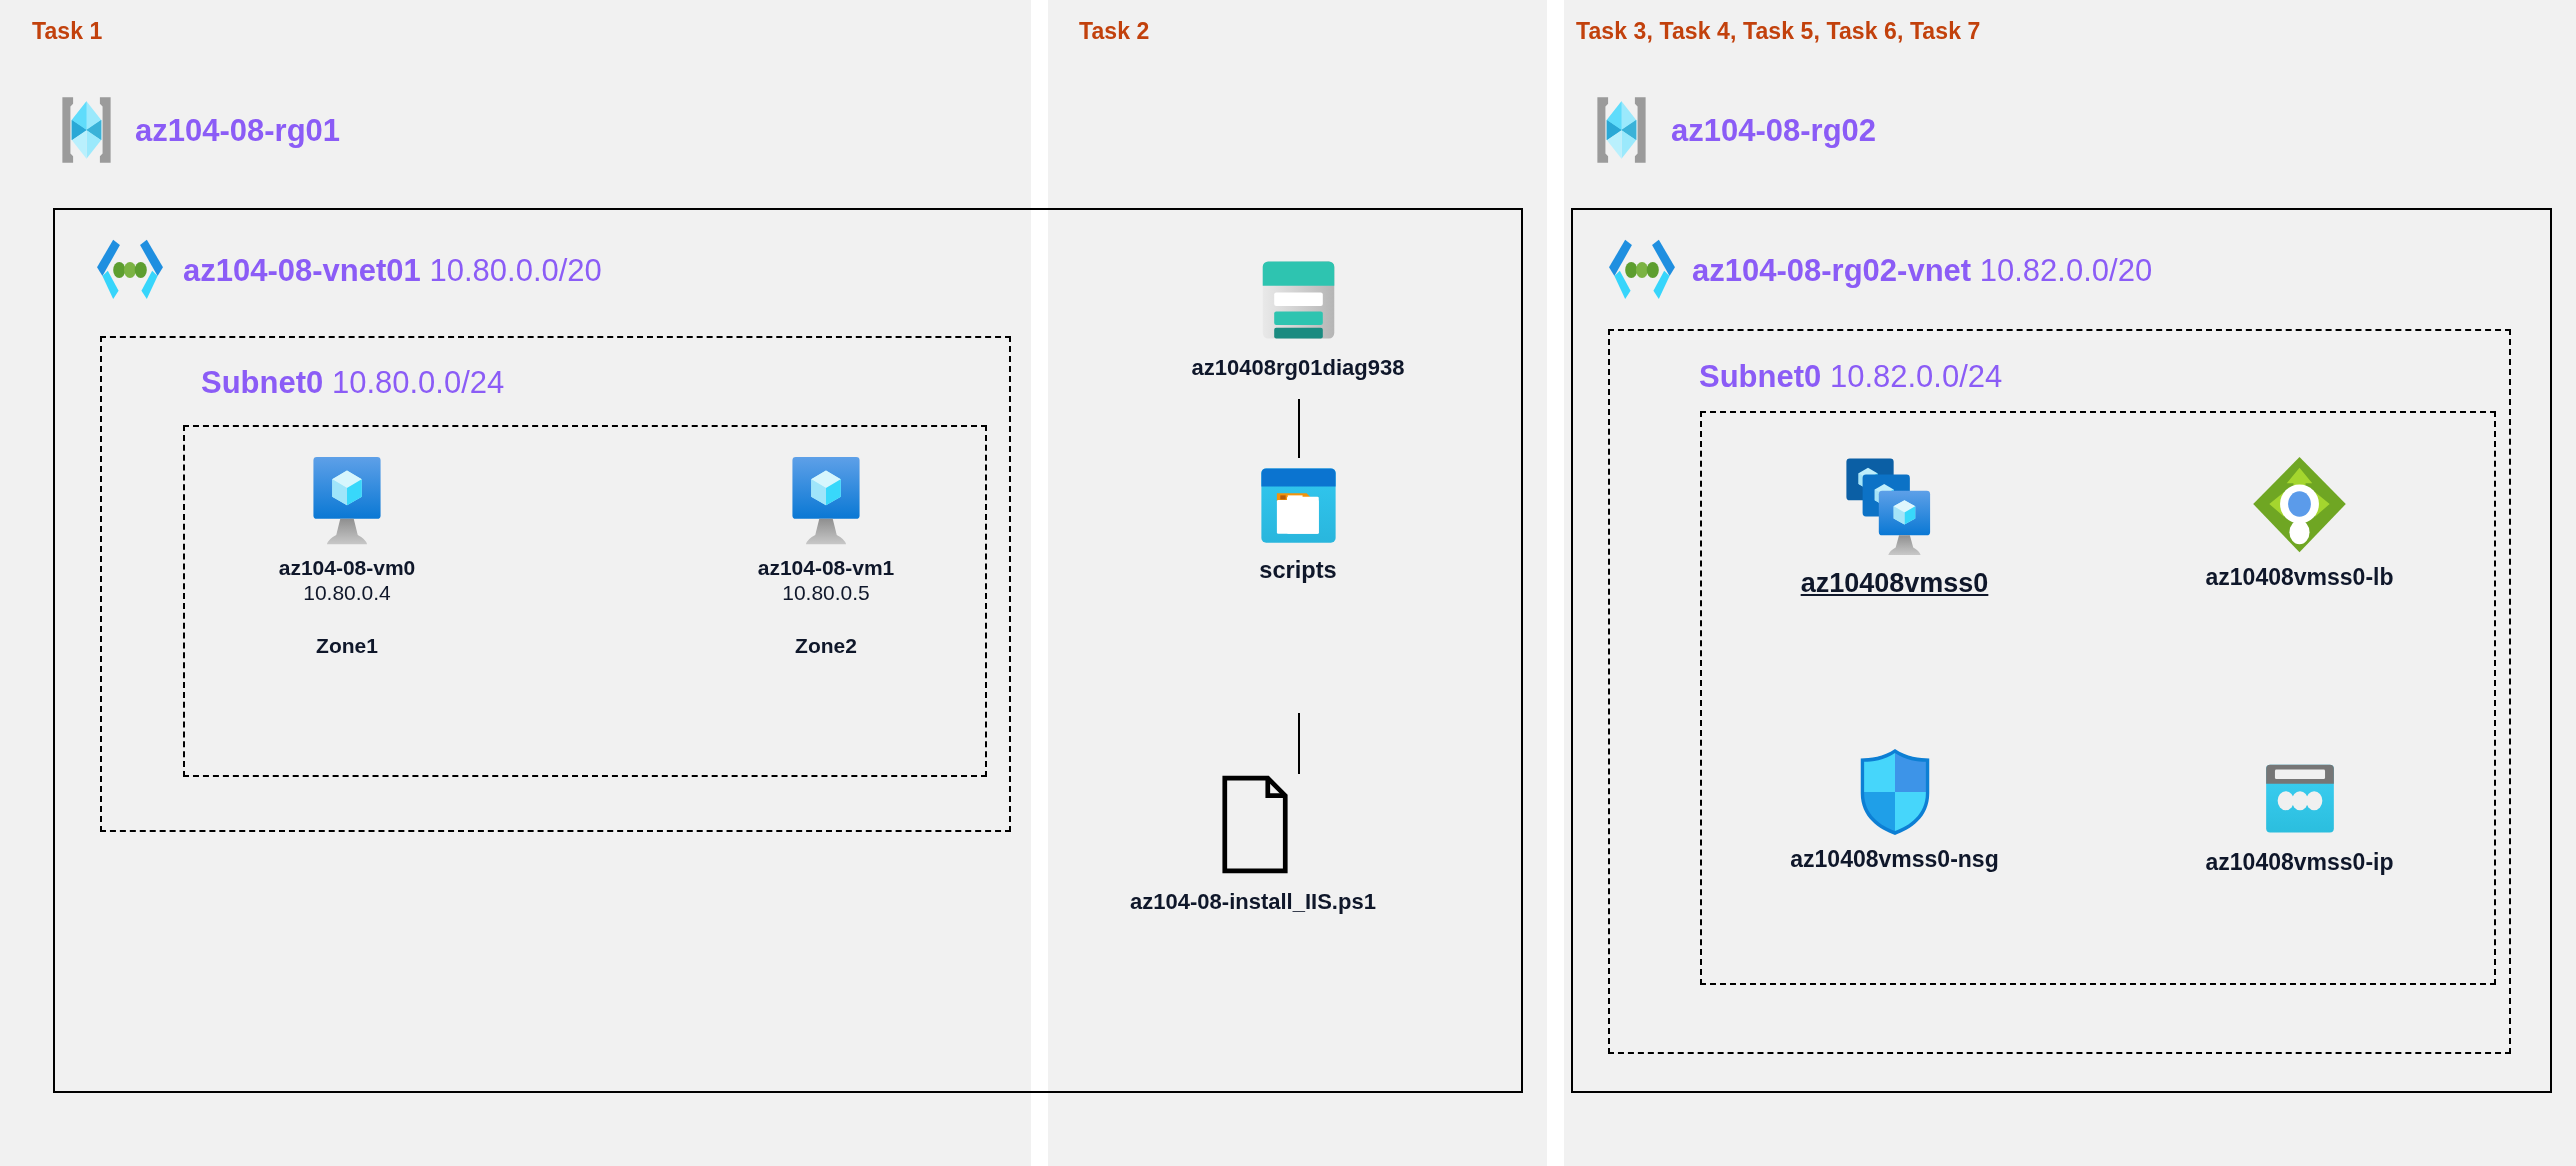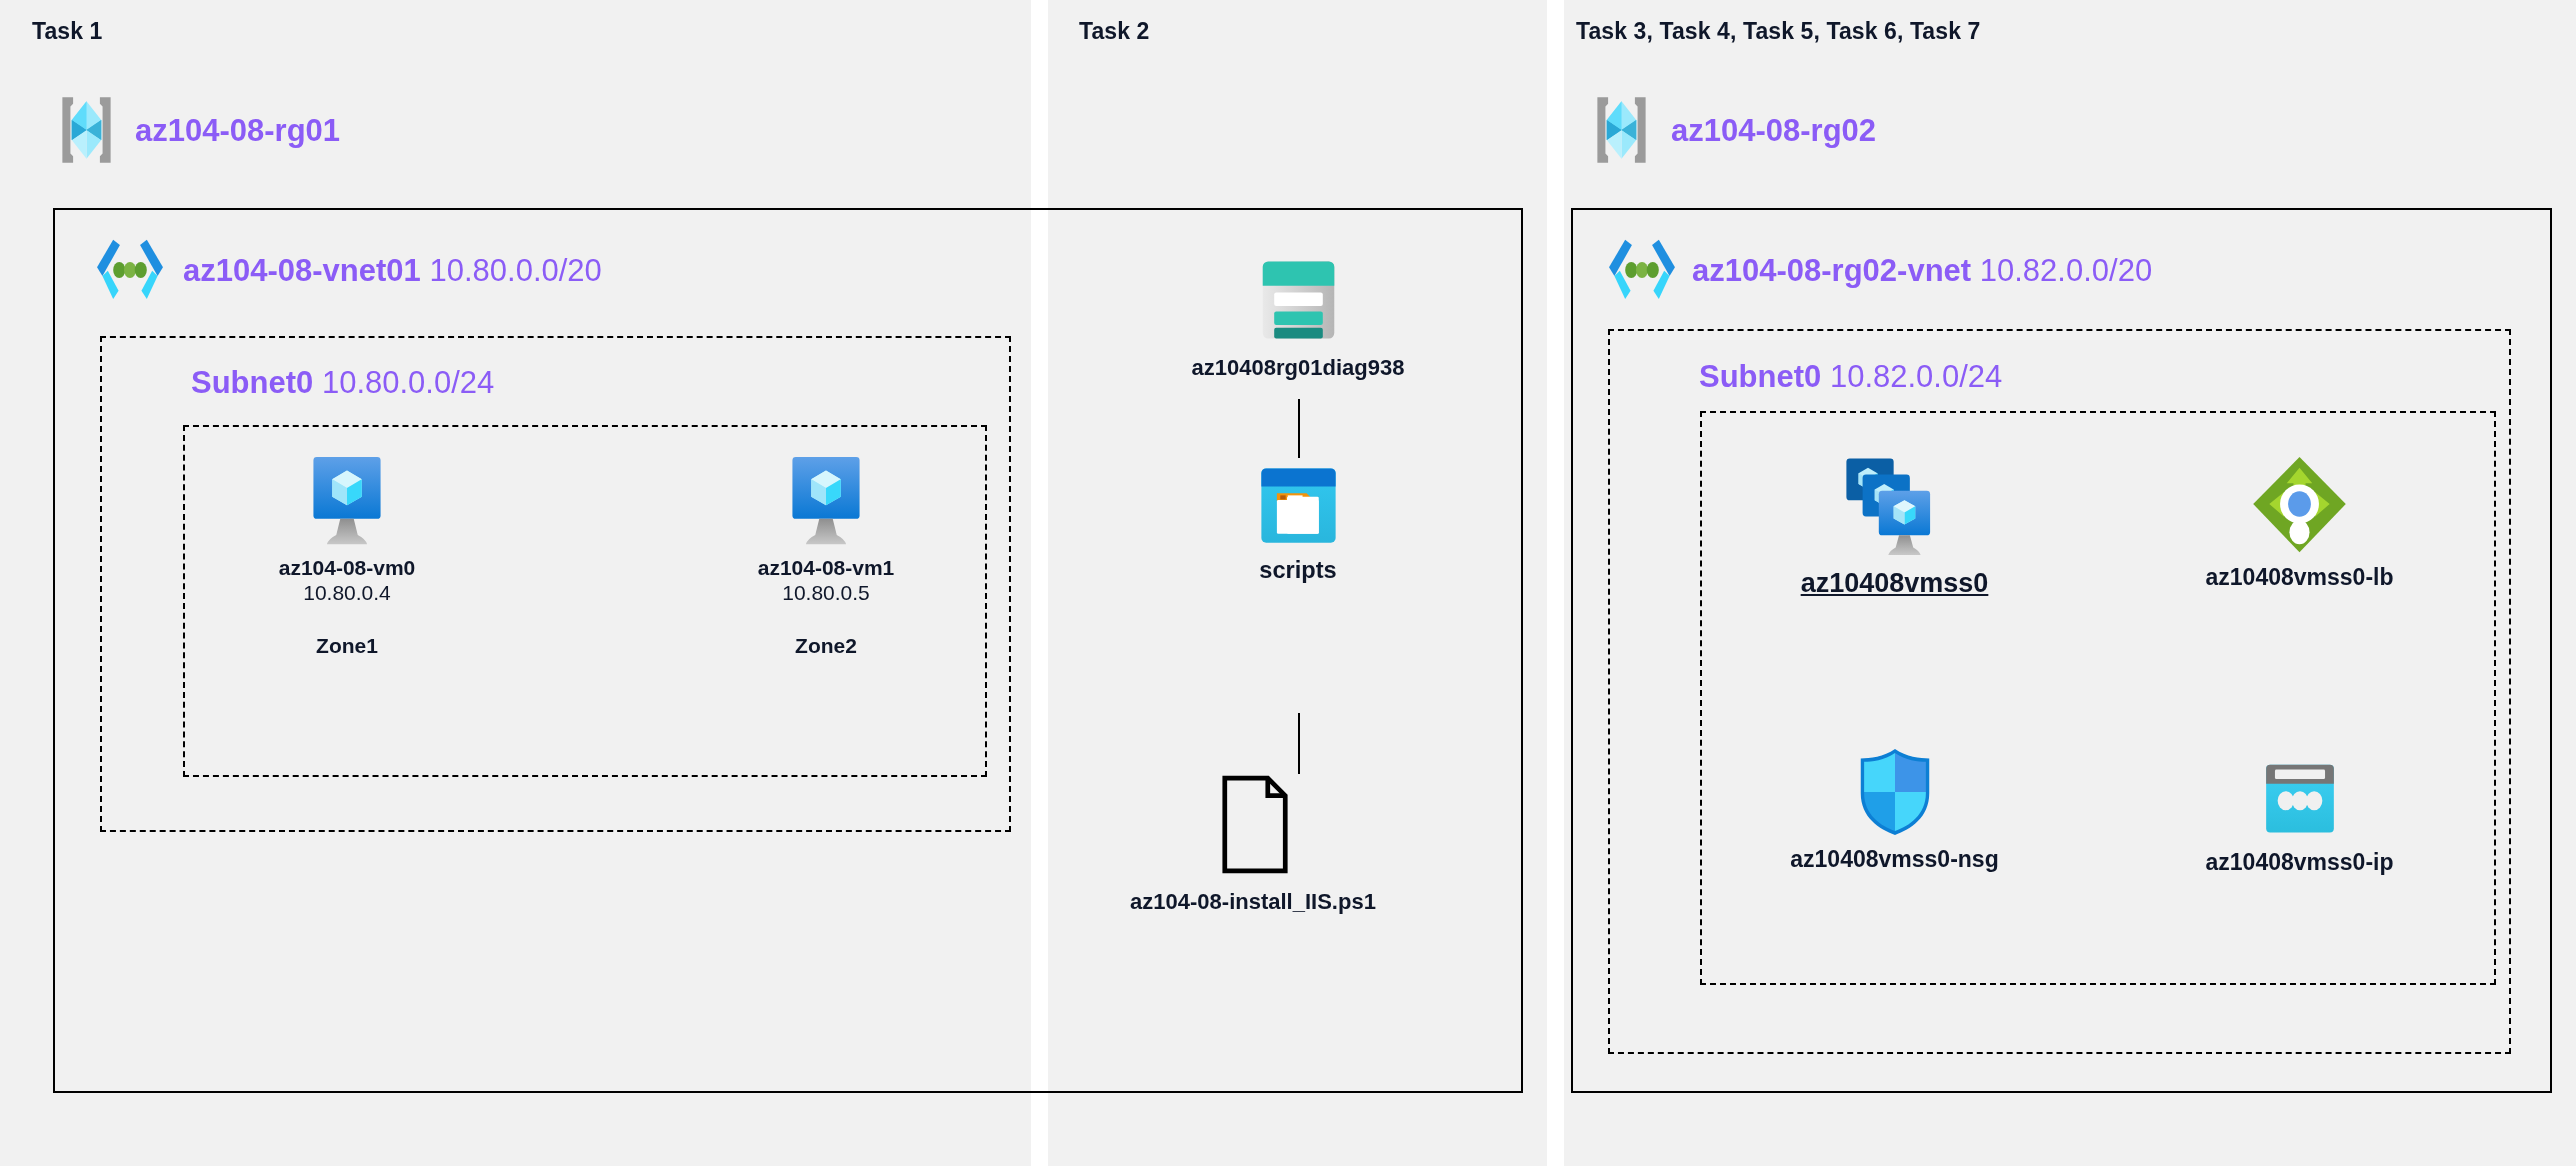--- a/index.html
+++ b/index.html
@@ -12,21 +12,21 @@
   #stage { position: relative; width: 2576px; height: 1166px; background:#ffffff; }
 
   
   .panel { position: absolute; background: #f1f1f1; }
   #panel-task1 { left: 0;    top: 0; width: 1031px; height: 1166px; }
   #panel-task2 { left: 1048px; top: 0; width: 499px;  height: 1166px; }
   #panel-task3 { left: 1564px; top: 0; width: 1012px; height: 1166px; }
 
   .task-label {
     position: absolute;
-    color: #0f172a;
+    color: #c2410c;
     font-weight: bold;
     font-size: 23px;
     letter-spacing: 0.1px;
     white-space: nowrap;
   }
 
   
   .solid-box {
     position: absolute;
     border: 2.7px solid #000000;
@@ -106,21 +106,21 @@
       <ellipse cx="39" cy="49" rx="9" ry="12" fill="#5d9e2f"></ellipse>
       <ellipse cx="55" cy="49" rx="9" ry="12" fill="#7bb343"></ellipse>
       <ellipse cx="71" cy="49" rx="9" ry="12" fill="#5d9e2f"></ellipse>
     </svg>
   </div>
   <div class="row-title" style="left:183px; top:255px;">
     <b>az104-08-vnet01</b><span> </span><span class="cidr">10.80.0.0/20</span>
   </div>
 
   <div class="dashed-box" style="left:100px; top:336px; width:911px; height:496px;"></div>
-  <div class="row-title" style="left:191px; top:367px;">
+  <div class="row-title" style="left:201px; top:367px;">
     <b>Subnet0</b><span> </span><span class="cidr">10.80.0.0/24</span>
   </div>
 
   <div class="dashed-box" style="left:183px; top:425px; width:804px; height:352px;"></div>
 
   <div class="node" style="left:239px; top:453px; width:216px;">
     <svg width="86" height="94" viewBox="0 0 128 140" style="margin:0 auto 9.4px;">
       <defs>
         <linearGradient id="vmScreen" x1="0" y1="0" x2="0" y2="1">
           <stop offset="0%" stop-color="#5ea0e8"></stop>

